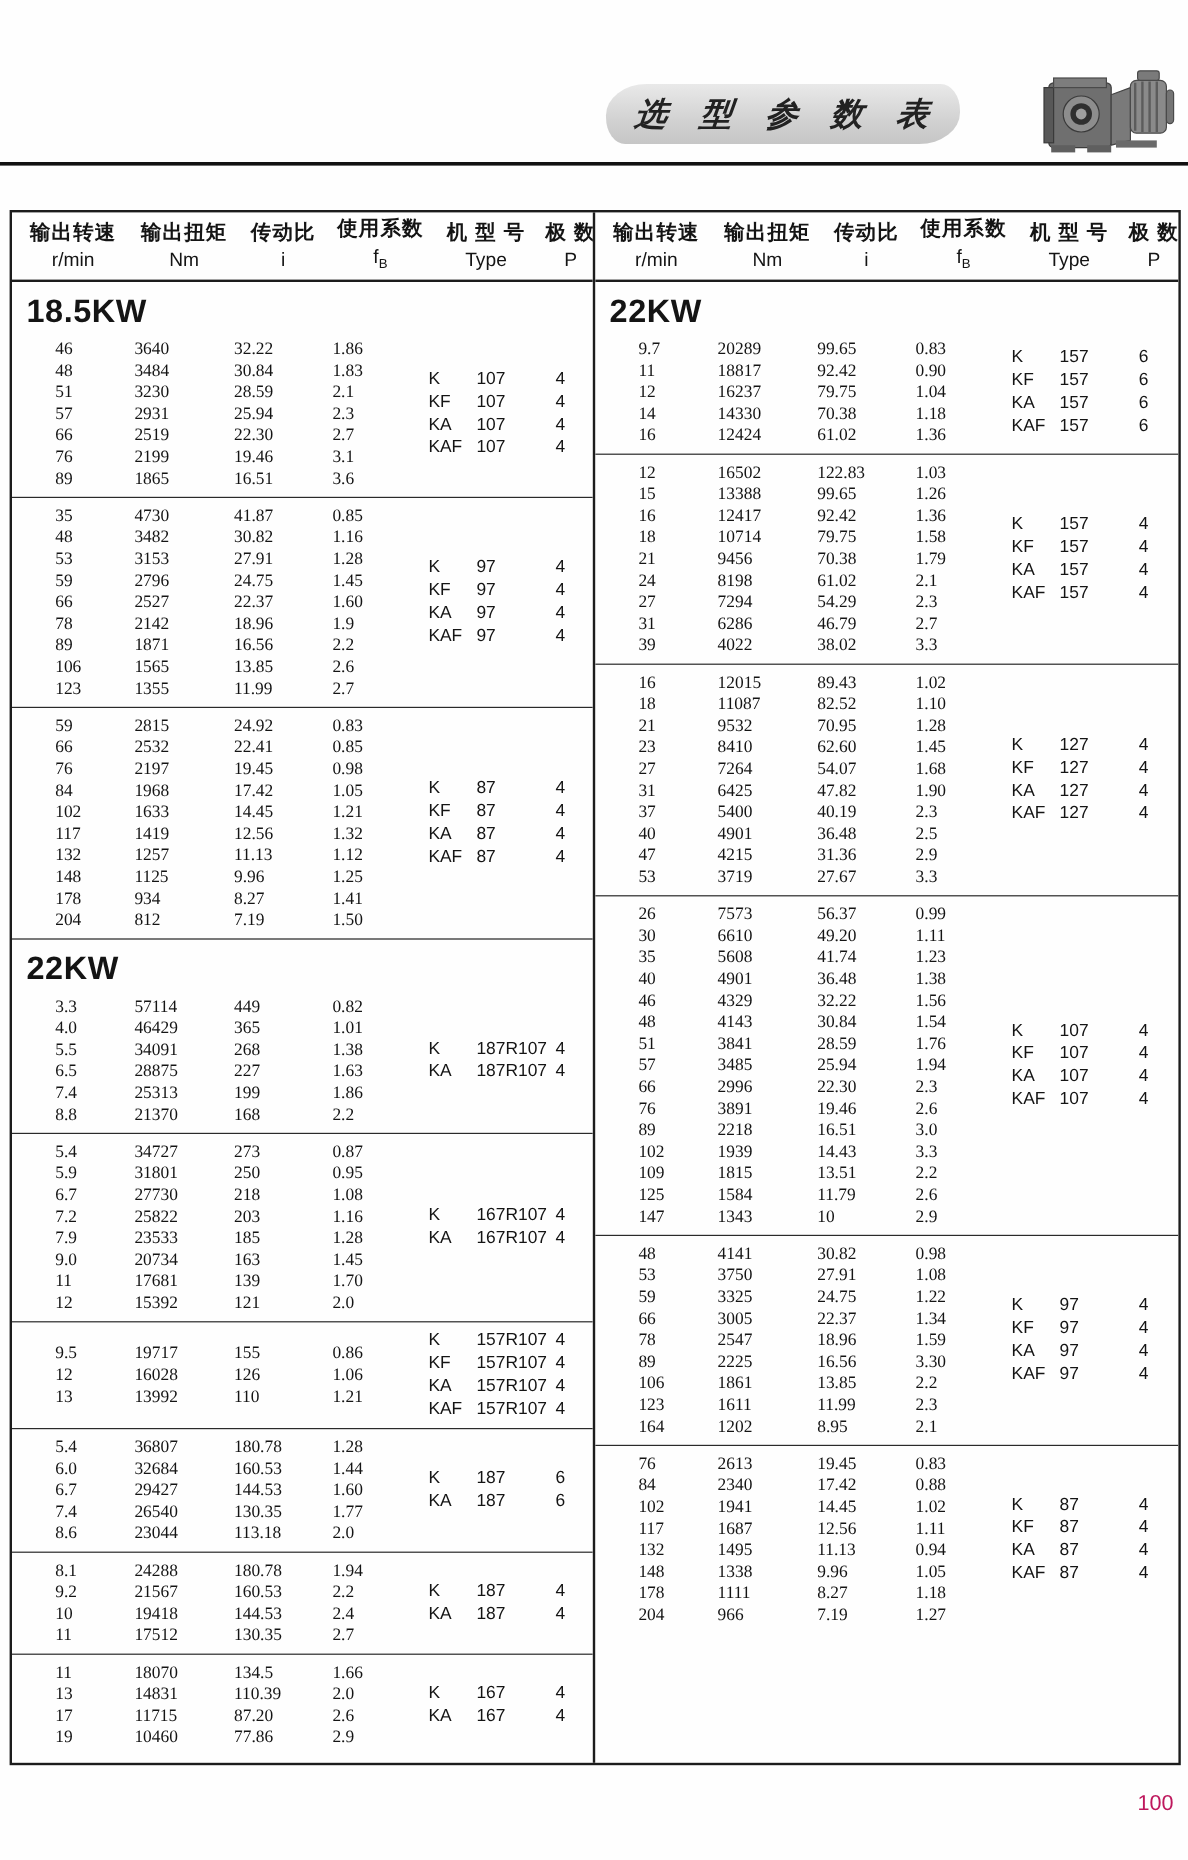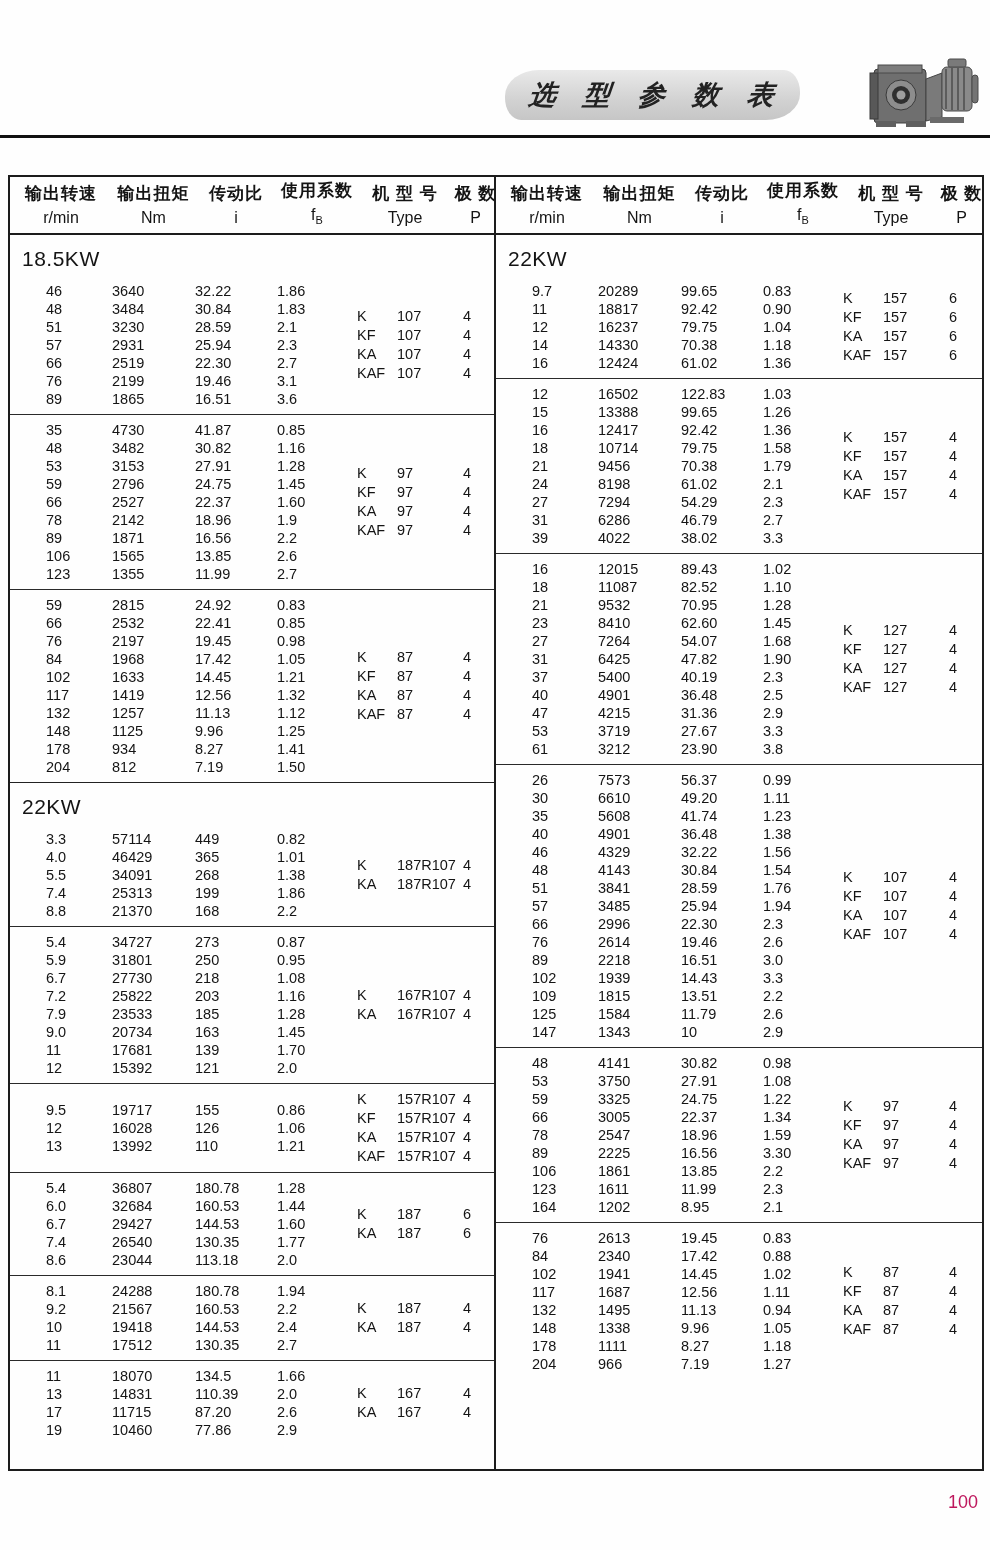--- a/index.html
+++ b/index.html
@@ -36,26 +36,26 @@
     display:grid;grid-template-columns:102px 83px 82px 80px 96px 45px;
     align-items:center;padding-top:2px;
   }
   .col-head .hc{text-align:center;line-height:24px;}
   .hc .zh{font-size:17px;font-weight:bold;letter-spacing:1px;white-space:nowrap;}
   .hc .un{font-size:16px;}
   .hc .un sub{font-size:11px;}
   
   .section + .section{border-top:1.5px solid #222;}
   .section-title{
-    font-size:21px;font-weight:normal;letter-spacing:0.5px;
+    font-size:27px;font-weight:bold;letter-spacing:0.5px;
     padding:9px 12px 2px 12px;line-height:30px;
   }
   .group{display:flex;align-items:center;padding:6px 0;position:relative;}
   .group + .group{border-top:1px solid #2a2a2a;}
-  .nums{width:347px;flex:none;}
+  .nums{width:347px;flex:none;font-family:Liberation Serif, serif;}
   .num-row{
     display:grid;grid-template-columns:102px 83px 82px 80px;
     font-size:14.5px;line-height:18px;
   }
   .num-row .c0{padding-left:36px;}
   .types{flex:1;}
   .type-row{display:flex;font-size:14.5px;line-height:19px;align-items:baseline;}
   .type-prefix{display:inline-block;width:40px;flex:none;white-space:pre;}
   .type-size{white-space:nowrap;}
   .type-poles{position:absolute;left:447px;width:20px;text-align:center;}
@@ -363,20 +363,26 @@
               <div>365</div>
               <div>1.01</div>
             </div>
             <div class="num-row">
               <div class="c0">5.5</div>
               <div>34091</div>
               <div>268</div>
               <div>1.38</div>
             </div>
             <div class="num-row">
+              <div class="c0">6.5</div>
+              <div>28875</div>
+              <div>227</div>
+              <div>1.63</div>
+            </div>
+            <div class="num-row">
               <div class="c0">7.4</div>
               <div>25313</div>
               <div>199</div>
               <div>1.86</div>
             </div>
             <div class="num-row">
               <div class="c0">8.8</div>
               <div>21370</div>
               <div>168</div>
               <div>2.2</div>
@@ -833,26 +839,20 @@
               <div>4215</div>
               <div>31.36</div>
               <div>2.9</div>
             </div>
             <div class="num-row">
               <div class="c0">53</div>
               <div>3719</div>
               <div>27.67</div>
               <div>3.3</div>
             </div>
-            <div class="num-row">
-              <div class="c0">61</div>
-              <div>3212</div>
-              <div>23.90</div>
-              <div>3.8</div>
-            </div>
           </div>
           <div class="types">
             <div class="type-row">
               <span class="type-prefix">K</span>
               <span class="type-size">127</span>
               <span class="type-poles">4</span>
             </div>
             <div class="type-row">
               <span class="type-prefix">KF</span>
               <span class="type-size">127</span>
@@ -921,21 +921,21 @@
               <div>1.94</div>
             </div>
             <div class="num-row">
               <div class="c0">66</div>
               <div>2996</div>
               <div>22.30</div>
               <div>2.3</div>
             </div>
             <div class="num-row">
               <div class="c0">76</div>
-              <div>2614</div>
+              <div>3891</div>
               <div>19.46</div>
               <div>2.6</div>
             </div>
             <div class="num-row">
               <div class="c0">89</div>
               <div>2218</div>
               <div>16.51</div>
               <div>3.0</div>
             </div>
             <div class="num-row">

